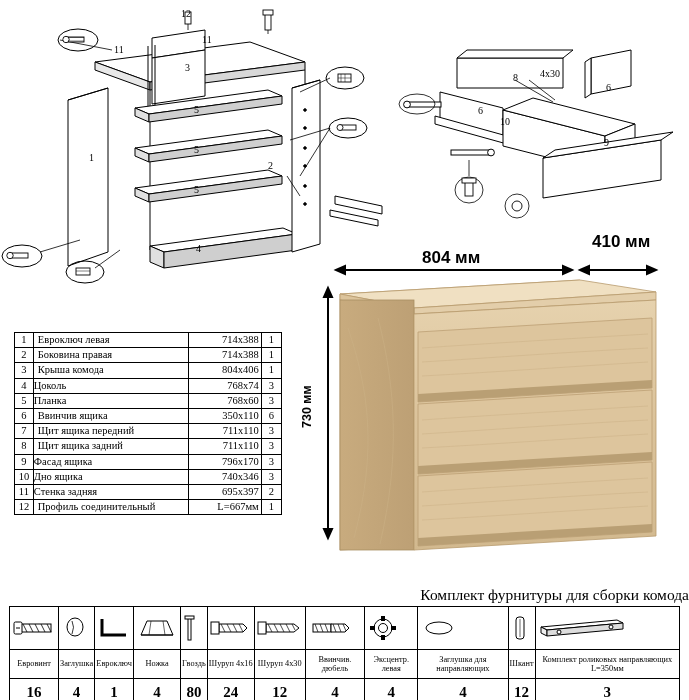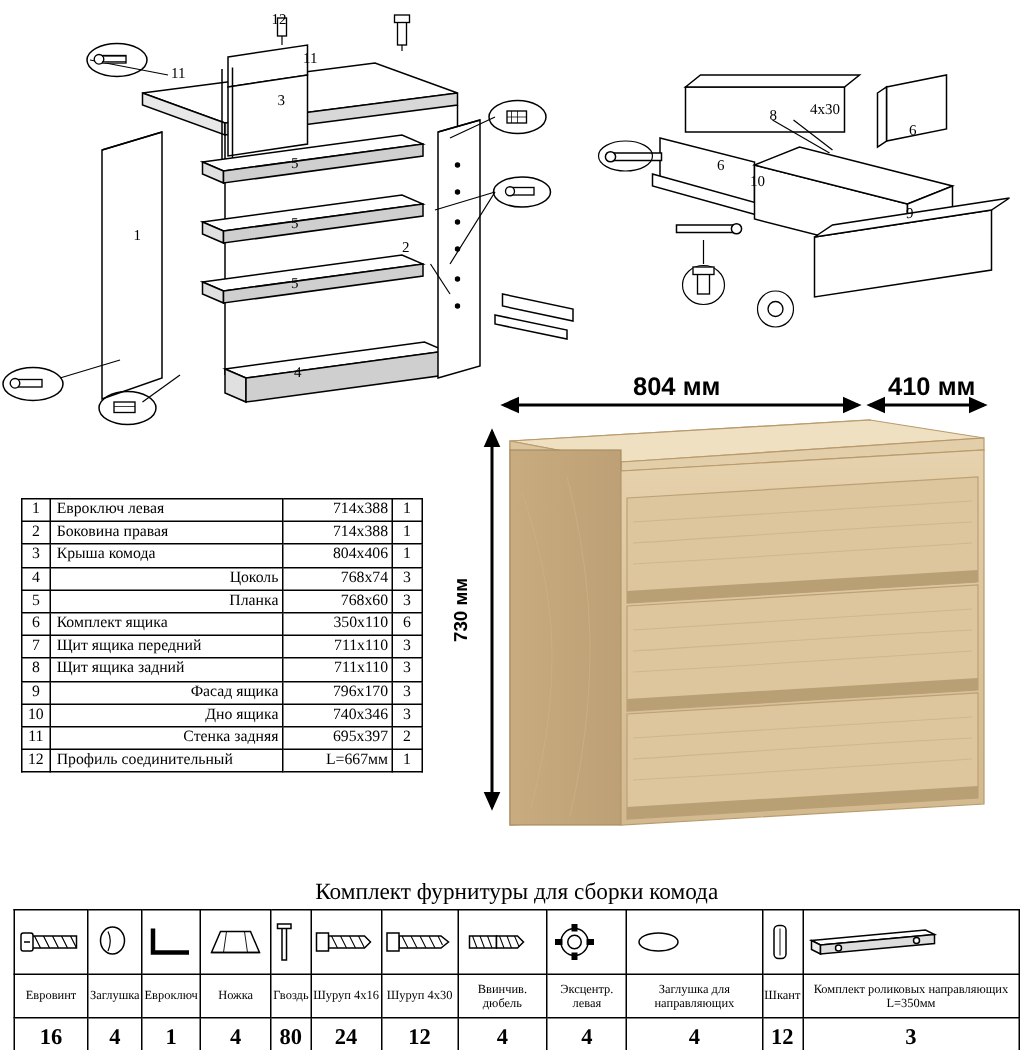--- a/index.html
+++ b/index.html
@@ -23,27 +23,27 @@
   }
   #parts-table td{
     border:1px solid #000;
     padding:0 2px;
     height:14.2px;
     line-height:14px;
     white-space:nowrap;
   }
   #parts-table td.num{width:14px;text-align:center;}
   #parts-table td.name{width:150px;text-align:left;padding-left:4px;}
-  #parts-table td.name.ind{text-align:right;padding-left:0;}
+  #parts-table td.name.ind{text-align:left;padding-left:0;}
   #parts-table td.size{width:70px;text-align:right;}
   #parts-table td.qty{width:16px;text-align:center;}
 
   
   #kit-title{
-    position:absolute;left:0;top:586px;width:689px;text-align:center;
+    position:absolute;left:0;top:586px;width:689px;text-align:right;
     font-size:15.5px;font-family:"Liberation Serif", serif;
   }
   #kit-table{
     position:absolute;left:9px;top:606px;width:671px;
     border-collapse:collapse;
     font-family:"Liberation Serif", serif;
   }
   #kit-table td{border:1px solid #000;text-align:center;vertical-align:middle;}
   #kit-table tr.icons td{height:40px;}
   #kit-table tr.labels td{height:26px;font-size:8.3px;line-height:9.3px;padding:1px;}
@@ -265,21 +265,21 @@
     <path d="M104 244 C 160 240, 230 236, 330 230"></path>
     <path d="M104 258 C 170 254, 250 248, 330 244"></path>
     <path d="M104 272 C 180 268, 260 262, 330 258"></path>
     <path d="M30 80 C 50 140, 60 200, 36 290"></path>
     <path d="M60 70 C 78 140, 82 210, 62 296"></path>
   </g>
 </svg>
 </div>
 
 <div class="abs dim" style="left:422px;top:248px;">804 мм</div>
-<div class="abs dim" style="left:592px;top:248px;text-align:right;">410 мм</div>
+<div class="abs dim" style="left:592px;top:232px;text-align:right;">410 мм</div>
 <div class="abs dimv" style="left:300px;top:428px;">730 мм</div>
 
 <table id="parts-table">
   <tbody>
     <tr>
         <td class="num">1</td>
         <td class="name">Евроключ левая</td>
         <td class="size">714х388</td>
         <td class="qty">1</td>
       </tr>
@@ -302,21 +302,21 @@
         <td class="qty">3</td>
       </tr>
     <tr>
         <td class="num">5</td>
         <td class="name ind">Планка</td>
         <td class="size">768х60</td>
         <td class="qty">3</td>
       </tr>
     <tr>
         <td class="num">6</td>
-        <td class="name">Комплект ящика</td>
+        <td class="name">Ввинчив ящика</td>
         <td class="size">350х110</td>
         <td class="qty">6</td>
       </tr>
     <tr>
         <td class="num">7</td>
         <td class="name">Щит ящика передний</td>
         <td class="size">711х110</td>
         <td class="qty">3</td>
       </tr>
     <tr>

